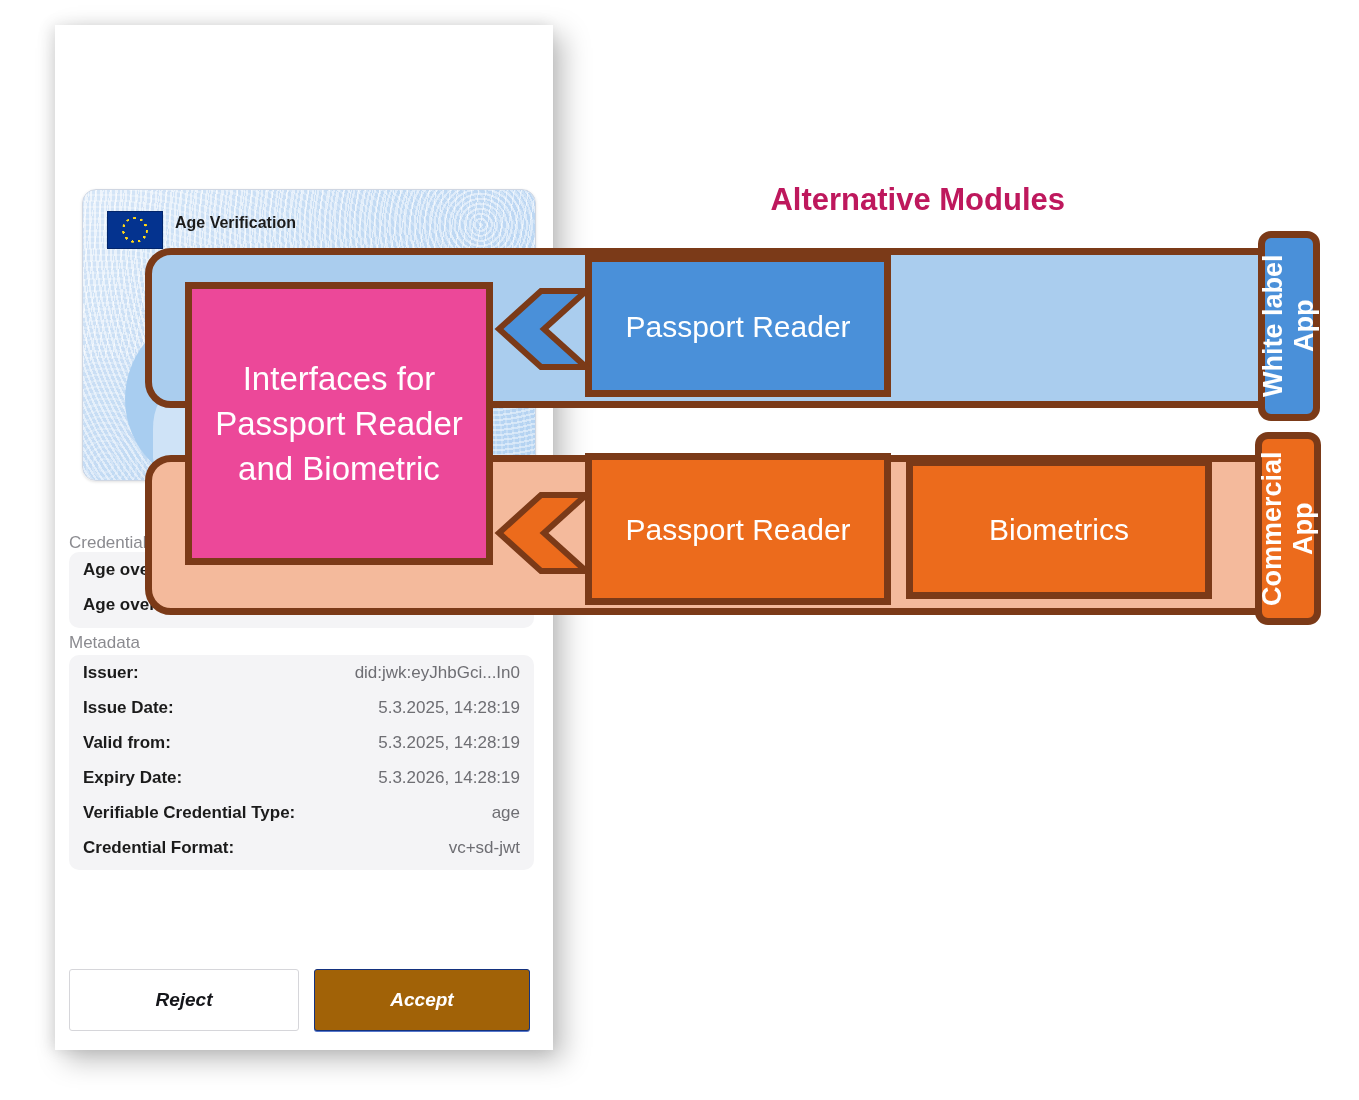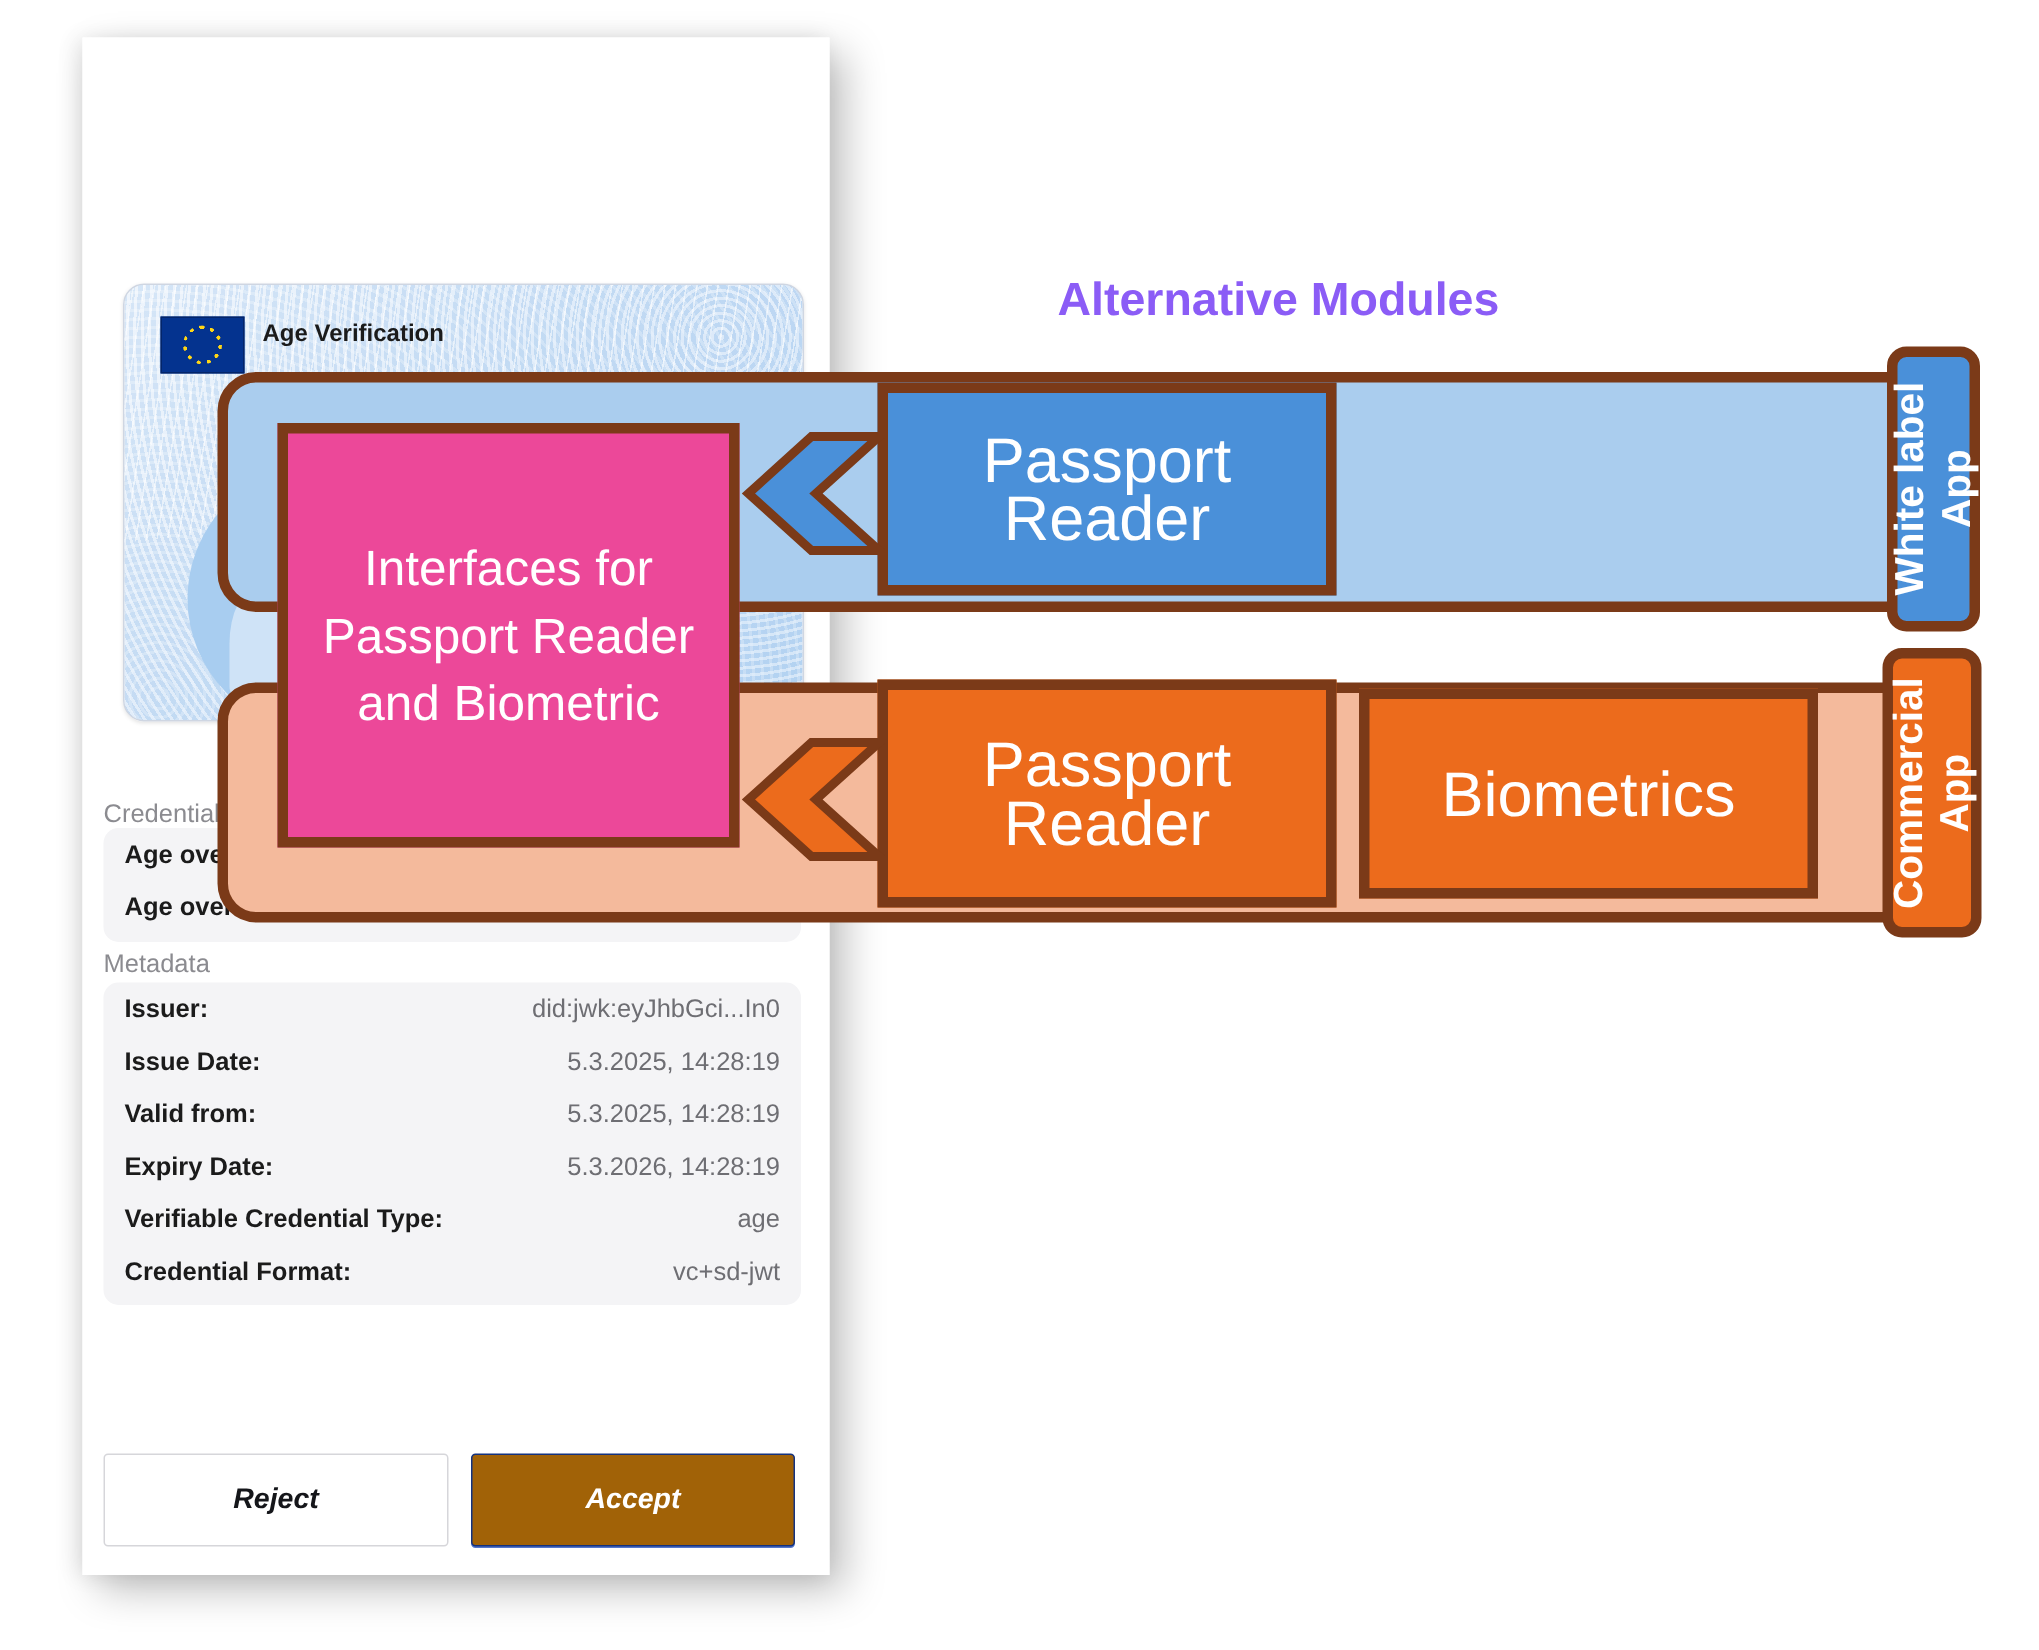--- a/index.html
+++ b/index.html
@@ -93,40 +93,40 @@
     position:absolute;height:62px;border-radius:3px;
     display:flex;align-items:center;justify-content:center;
     font-size:19px;font-weight:bold;box-sizing:border-box;font-style:italic;
   }
   .btn-reject{left:14px;top:944px;width:230px;background:#fff;border:1px solid #d6d6da;color:#15161a;}
   .btn-accept{left:259px;top:944px;width:216px;background:#a16207;border:1px solid #14327e;color:#ffffff;
               box-shadow:0 1px 0 #5577cc;}
 
   
   .diagram-title{
-    position:absolute;left:705px;top:182px;width:360px;text-align:left;
-    font-size:31px;font-weight:bold;color:#8b5cf6;
+    position:absolute;left:705px;top:182px;width:360px;text-align:right;
+    font-size:31px;font-weight:bold;color:#be185d;
   }
 
   .band{
     position:absolute;border:7px solid #7b3a18;box-sizing:border-box;
   }
   .band-blue{
     left:145px;top:248px;width:1135px;height:160px;
     background:#aacdee;border-radius:26px 0 0 26px;
   }
   .band-orange{
     left:145px;top:455px;width:1135px;height:160px;
     background:#f4ba9c;border-radius:26px 0 0 26px;
   }
 
   .mod{
     position:absolute;border:7px solid #7b3a18;box-sizing:border-box;
-    display:flex;align-items:center;justify-content:center;text-align:center;
-    color:#ffffff;font-size:42px;line-height:39px;
+    display:flex;align-items:center;justify-content:center;text-align:left;
+    color:#ffffff;font-size:30px;line-height:39px;
   }
   .mod-pr-blue{left:585px;top:255px;width:306px;height:142px;background:#4a90d9;}
   .mod-pr-orange{left:585px;top:453px;width:306px;height:152px;background:#ec6b1c;}
   .mod-bio{left:906px;top:459px;width:306px;height:140px;background:#ec6b1c;}
 
   .side-tab{
     position:absolute;border:7px solid #7b3a18;box-sizing:border-box;border-radius:13px;
     color:#ffffff;font-size:27px;font-weight:bold;line-height:31px;text-align:center;
     display:flex;align-items:center;justify-content:center;
   }

